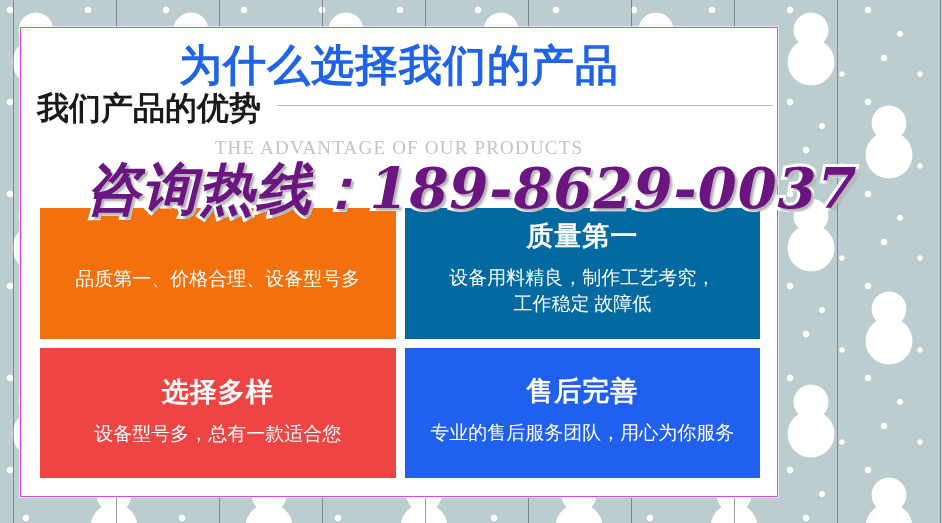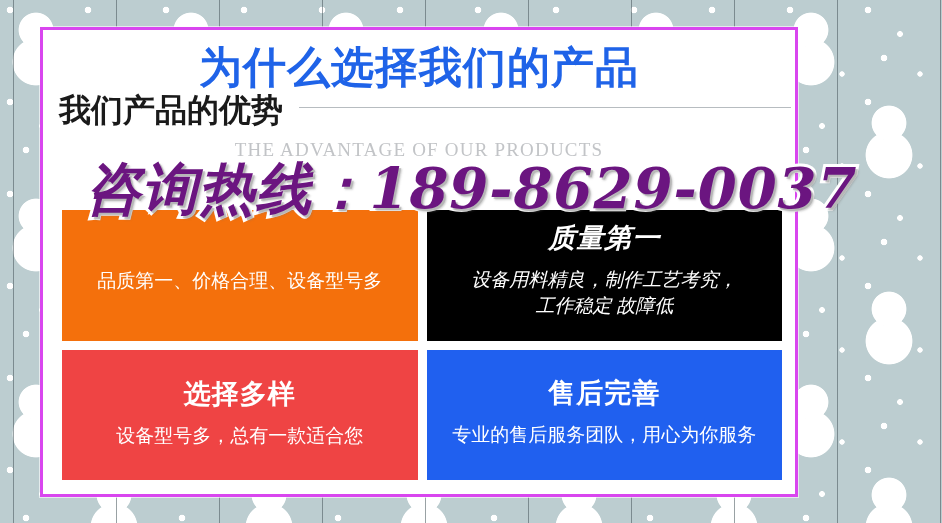--- a/index.html
+++ b/index.html
@@ -67,26 +67,26 @@
     position: absolute;
     inset: 0;
     background-image: linear-gradient(90deg, rgba(70,85,90,0.55) 0 1px, rgba(0,0,0,0) 1px 100%);
     background-size: 103px 100%;
     background-position: 13px 0;
   }
 
   
   #card {
     position: absolute;
-    left: 40px;
+    left: 20px;
     top: 27px;
     width: 758px;
     height: 470px;
     background: #ffffff;
-    border: 3px solid #d946ef;
+    border: 1px solid #d946ef;
     box-sizing: border-box;
     box-shadow: 0 0 0 1px rgba(255,255,255,0.6);
   }
 
   
   .head-wrap {
     position: relative;
     padding-top: 11px;
     text-align: center;
   }
@@ -174,21 +174,21 @@
     font-size: 19px;
     line-height: 26px;
     color: #ffffff;
     text-align: center;
     margin-top: 12px;
     white-space: nowrap;
   }
   .cell-desc .l2 { display: block; }
 
   .cell.orange { background: #f4700c; }
-  .cell.red    { background: #000000; font-style: italic; }
+  .cell.red    { background: #0369a1; }
   .cell.green  { background: #ef4444; }
   .cell.blue   { background: #2060ef; }
 
   
   .cell.orange .cell-title,
   .cell.green  .cell-title { margin-top: -4px; }
   .cell.red    .cell-title { margin-top: -10px; }
   .cell.blue   .cell-title { margin-top: -6px; }
 
   

